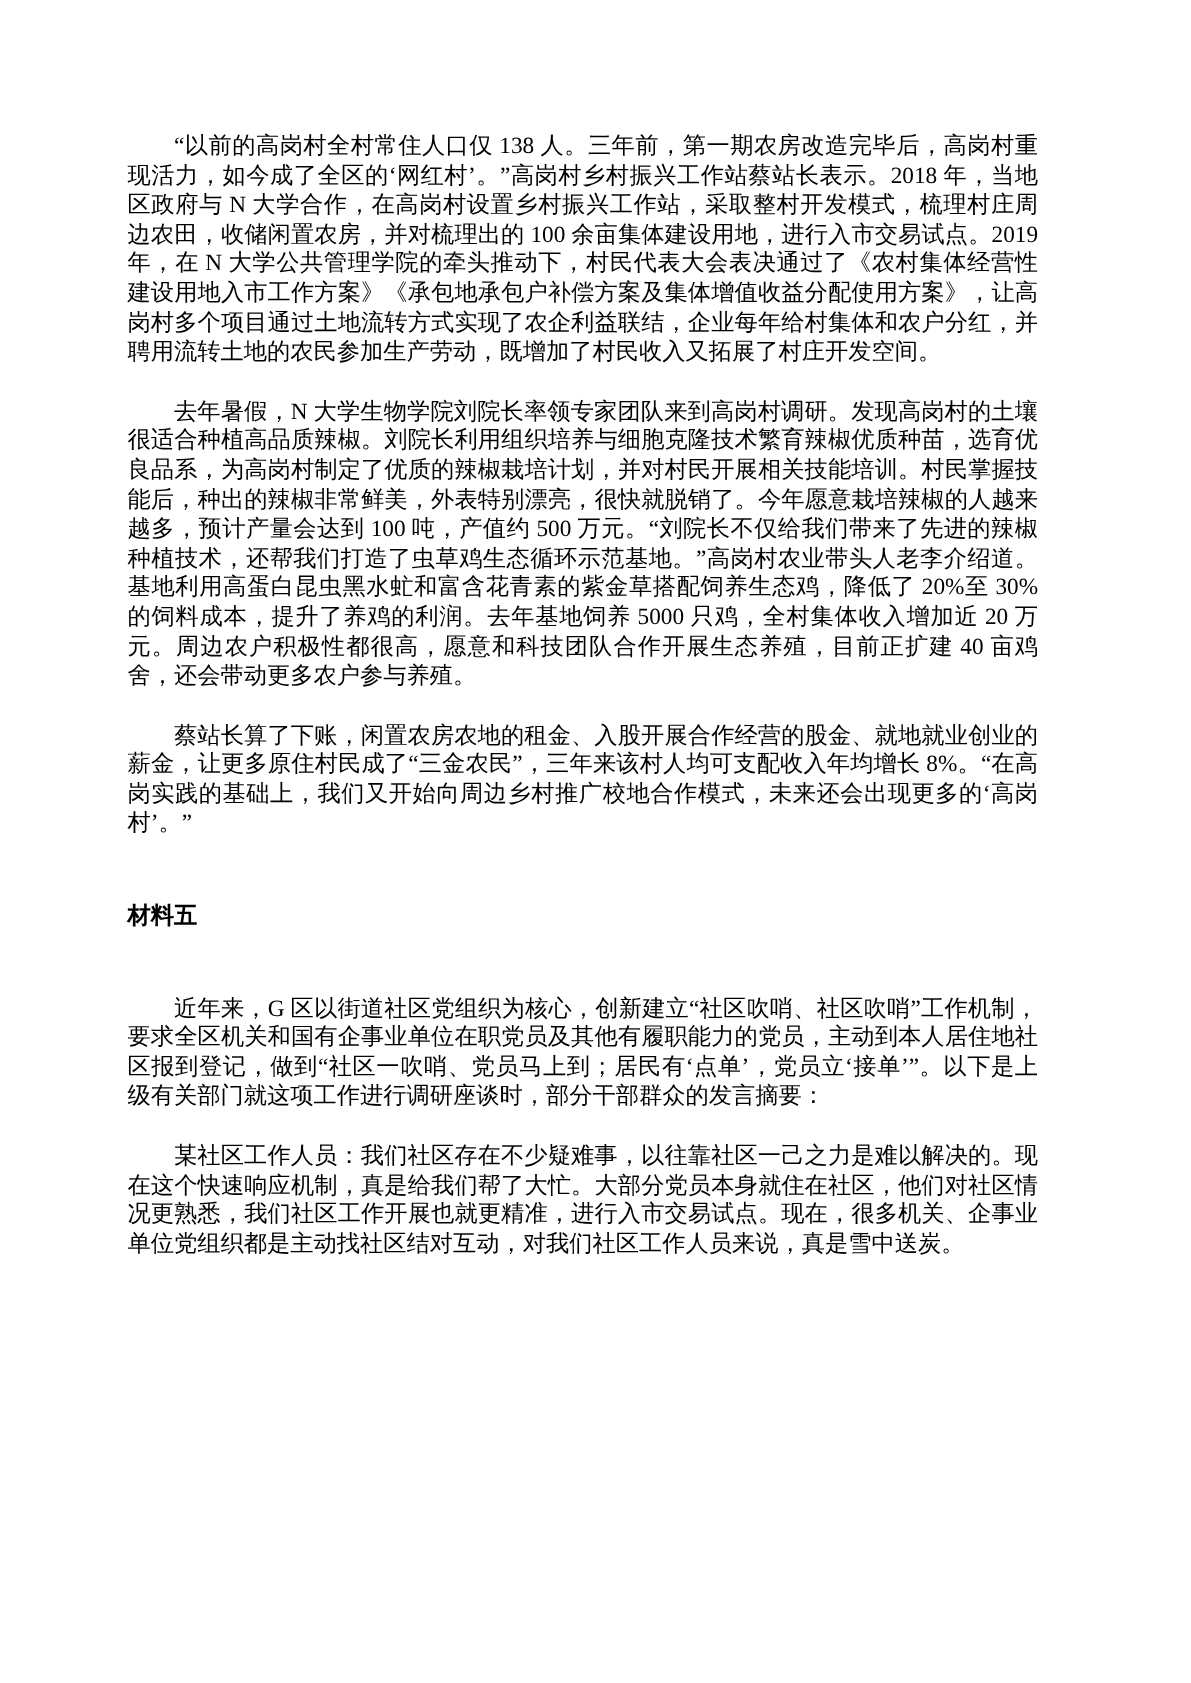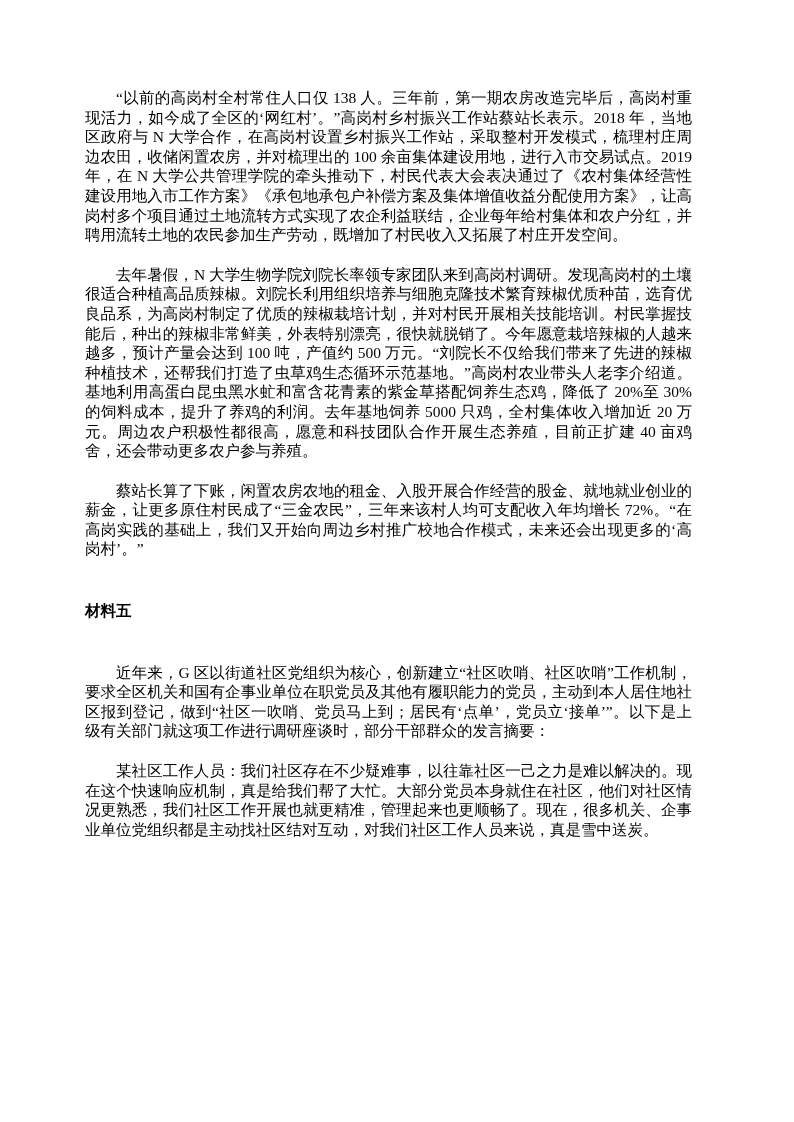--- a/index.html
+++ b/index.html
@@ -36,21 +36,21 @@
   }
 </style>
 </head>
 <body>
 
 <div class="sheet">
   <p class="para">“以前的高岗村全村常住人口仅 138 人。三年前，第一期农房改造完毕后，高岗村重现活力，如今成了全区的‘网红村’。”高岗村乡村振兴工作站蔡站长表示。2018 年，当地区政府与 N 大学合作，在高岗村设置乡村振兴工作站，采取整村开发模式，梳理村庄周边农田，收储闲置农房，并对梳理出的 100 余亩集体建设用地，进行入市交易试点。2019 年，在 N 大学公共管理学院的牵头推动下，村民代表大会表决通过了《农村集体经营性建设用地入市工作方案》《承包地承包户补偿方案及集体增值收益分配使用方案》，让高岗村多个项目通过土地流转方式实现了农企利益联结，企业每年给村集体和农户分红，并聘用流转土地的农民参加生产劳动，既增加了村民收入又拓展了村庄开发空间。</p>
 
   <p class="para">去年暑假，N 大学生物学院刘院长率领专家团队来到高岗村调研。发现高岗村的土壤很适合种植高品质辣椒。刘院长利用组织培养与细胞克隆技术繁育辣椒优质种苗，选育优良品系，为高岗村制定了优质的辣椒栽培计划，并对村民开展相关技能培训。村民掌握技能后，种出的辣椒非常鲜美，外表特别漂亮，很快就脱销了。今年愿意栽培辣椒的人越来越多，预计产量会达到 100 吨，产值约 500 万元。“刘院长不仅给我们带来了先进的辣椒种植技术，还帮我们打造了虫草鸡生态循环示范基地。”高岗村农业带头人老李介绍道。基地利用高蛋白昆虫黑水虻和富含花青素的紫金草搭配饲养生态鸡，降低了 20%至 30%的饲料成本，提升了养鸡的利润。去年基地饲养 5000 只鸡，全村集体收入增加近 20 万元。周边农户积极性都很高，愿意和科技团队合作开展生态养殖，目前正扩建 40 亩鸡舍，还会带动更多农户参与养殖。</p>
 
-  <p class="para">蔡站长算了下账，闲置农房农地的租金、入股开展合作经营的股金、就地就业创业的薪金，让更多原住村民成了“三金农民”，三年来该村人均可支配收入年均增长 72%。“在高岗实践的基础上，我们又开始向周边乡村推广校地合作模式，未来还会出现更多的‘高岗村’。”</p>
+  <p class="para">蔡站长算了下账，闲置农房农地的租金、入股开展合作经营的股金、就地就业创业的薪金，让更多原住村民成了“三金农民”，三年来该村人均可支配收入年均增长 8%。“在高岗实践的基础上，我们又开始向周边乡村推广校地合作模式，未来还会出现更多的‘高岗村’。”</p>
 
   <p class="heading">材料五</p>
 
   <p class="para">近年来，G 区以街道社区党组织为核心，创新建立“社区吹哨、社区吹哨”工作机制，要求全区机关和国有企事业单位在职党员及其他有履职能力的党员，主动到本人居住地社区报到登记，做到“社区一吹哨、党员马上到；居民有‘点单’，党员立‘接单’”。以下是上级有关部门就这项工作进行调研座谈时，部分干部群众的发言摘要：</p>
 
 
-  <p class="para">某社区工作人员：我们社区存在不少疑难事，以往靠社区一己之力是难以解决的。现在这个快速响应机制，真是给我们帮了大忙。大部分党员本身就住在社区，他们对社区情况更熟悉，我们社区工作开展也就更精准，管理起来也更顺畅了。现在，很多机关、企事业单位党组织都是主动找社区结对互动，对我们社区工作人员来说，真是雪中送炭。</p>
+  <p class="para">某社区工作人员：我们社区存在不少疑难事，以往靠社区一己之力是难以解决的。现在这个快速响应机制，真是给我们帮了大忙。大部分党员本身就住在社区，他们对社区情况更熟悉，我们社区工作开展也就更精准，进行入市交易试点。现在，很多机关、企事业单位党组织都是主动找社区结对互动，对我们社区工作人员来说，真是雪中送炭。</p>
 </div>
 
 </body></html>

